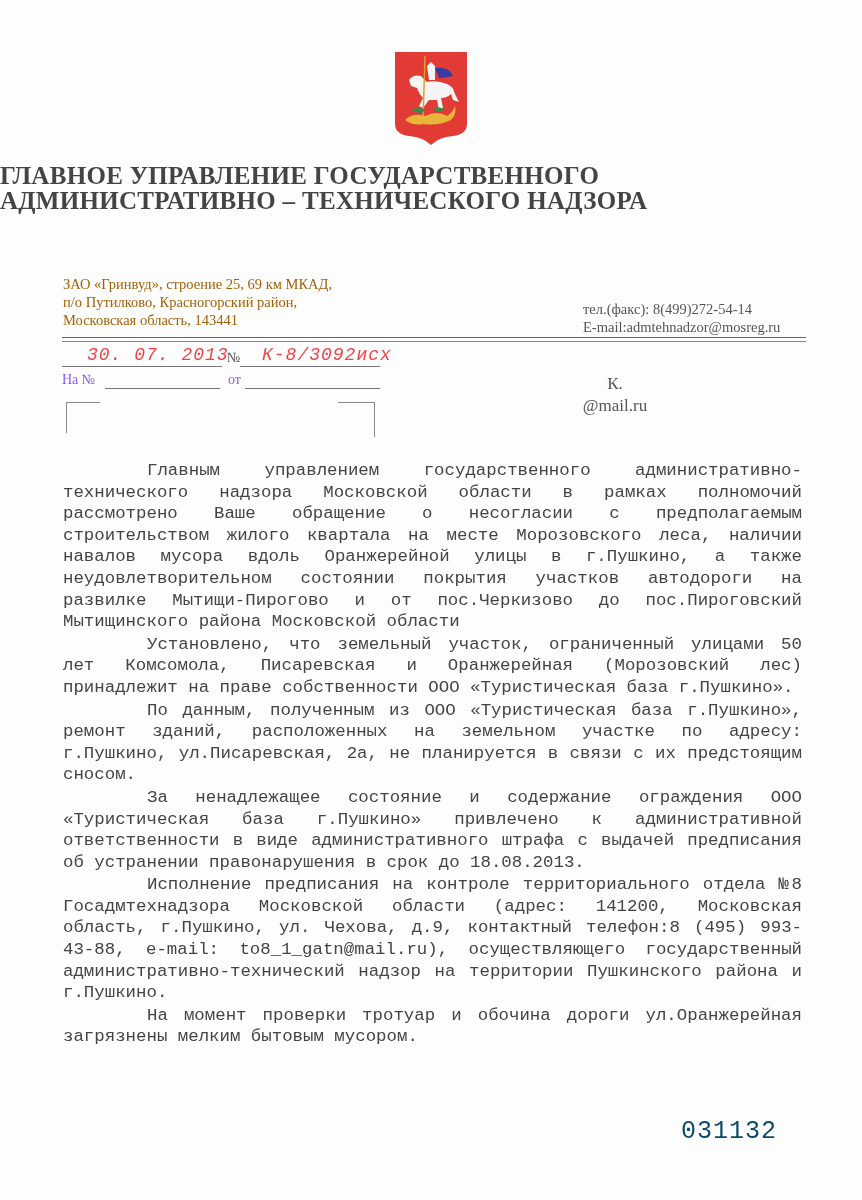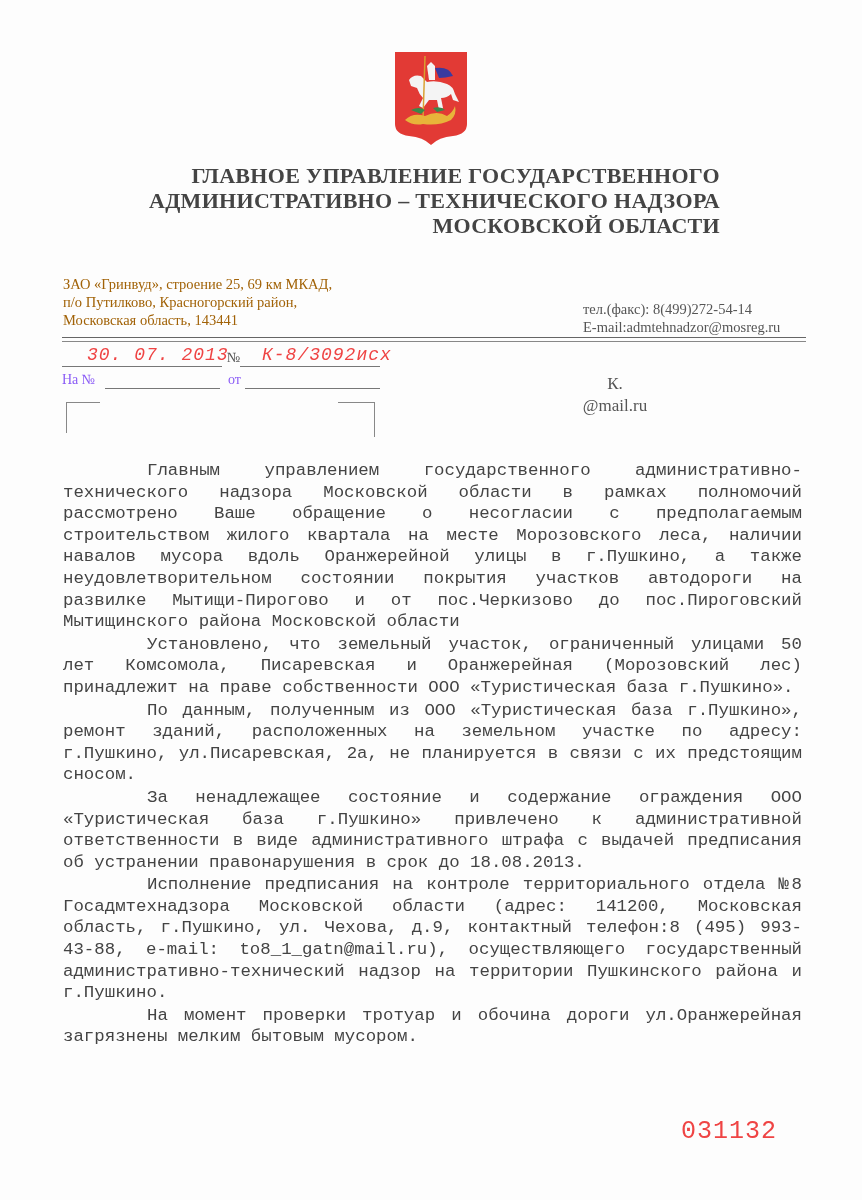--- a/index.html
+++ b/index.html
@@ -2,22 +2,22 @@
 <html><head>
   <meta charset="utf-8">
   <style>
     html, body { margin: 0; padding: 0; }
     body {
       width: 862px; height: 1200px; background: #fdfdfd; position: relative; overflow: hidden;
       font-family: "Liberation Serif", "DejaVu Serif", serif; color: #3a3a3a;
     }
     .emblem { position: absolute; left: 393px; top: 50px; width: 76px; height: 96px; }
     .org-title {
-      position: absolute; left: 0; top: 163px; width: 720px; text-align: right;
-      font-weight: bold; font-size: 22px; line-height: 25px; color: #444; letter-spacing: 0.3px;
+      position: absolute; left: 0; top: 163px; width: 720px; text-align: left;
+      font-weight: bold; font-size: 25px; line-height: 25px; color: #444; letter-spacing: 0.3px;
     }
     .org-title div { white-space: nowrap; }
     .addr {
       position: absolute; left: 63px; top: 275px; font-size: 14.5px; line-height: 18px; color: #a16207;
     }
     .contacts {
       position: absolute; left: 583px; top: 300px; font-size: 14.5px; line-height: 18px; color: #555;
     }
     .rule1 { position: absolute; left: 62px; top: 337px; width: 744px; height: 0; border-top: 1.5px solid #666; }
     .rule2 { position: absolute; left: 62px; top: 341px; width: 744px; height: 0; border-top: 1px solid #888; }
@@ -40,21 +40,21 @@
     }
     .body-text {
       position: absolute; left: 63px; top: 460px; width: 739px;
       font-size: 17.4px; line-height: 21.6px; color: #444; text-align: justify;
       font-family: Liberation Mono, monospace;
     }
     .body-text p { margin: 0; text-indent: 84px; }
     .body-text p + p { margin-top: 1px; }
     .stamp {
       position: absolute; left: 681px; top: 1117px;
-      font-family: "Liberation Mono", "DejaVu Sans Mono", monospace; font-size: 25px; color: #ef4444; letter-spacing: 1px;
+      font-family: "Liberation Mono", "DejaVu Sans Mono", monospace; font-size: 25px; color: #0c4a6e; letter-spacing: 1px;
     }
   </style>
 </head>
 <body>
 
 <div class="emblem">
   <svg width="76" height="96" viewBox="0 0 76 96">
     <path d="M2 2 H74 V74 Q74 84 60 86 Q46 87 38 95 Q30 87 16 86 Q2 84 2 74 Z" fill="#e23a35"></path>
 
     <path d="M16 30 Q20 24 28 26 L34 32 Q44 30 54 34 Q60 36 62 44 L66 52 L60 50 L58 44 Q54 48 48 48 L50 58 L46 60 L44 50 L36 50 L30 58 L26 56 L30 48 Q26 44 24 38 L18 36 Z" fill="#f4f4f4"></path>
@@ -65,21 +65,20 @@
 
     <path d="M12 70 Q20 62 32 66 Q44 60 54 66 Q60 62 62 56 Q64 64 58 70 Q46 76 30 74 Q20 76 12 70 Z" fill="#e8b43a"></path>
     <path d="M18 60 Q26 56 32 60 L28 64 Z" fill="#3a8a4a"></path>
     <path d="M40 58 Q48 56 52 60 L44 62 Z" fill="#3a8a4a"></path>
   </svg>
 </div>
 
 <div class="org-title">
   <div>ГЛАВНОЕ УПРАВЛЕНИЕ ГОСУДАРСТВЕННОГО</div>
   <div>АДМИНИСТРАТИВНО – ТЕХНИЧЕСКОГО НАДЗОРА</div>
-  <div>МОСКОВСКОЙ ОБЛАСТИ</div>
 </div>
 
 <div class="addr">
   <div>ЗАО «Гринвуд», строение 25,  69 км МКАД,</div>
   <div>п/о Путилково,  Красногорский район,</div>
   <div>Московская область, 143441</div>
 </div>
 
 <div class="contacts">
   <div>тел.(факс): 8(499)272-54-14</div>

